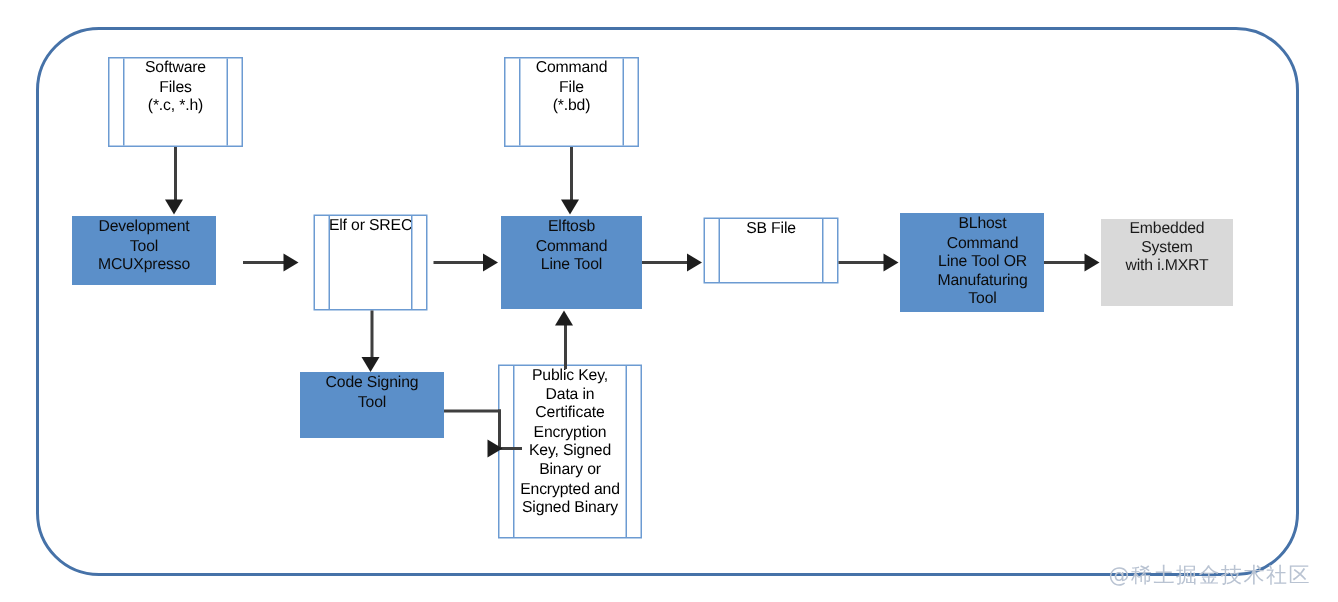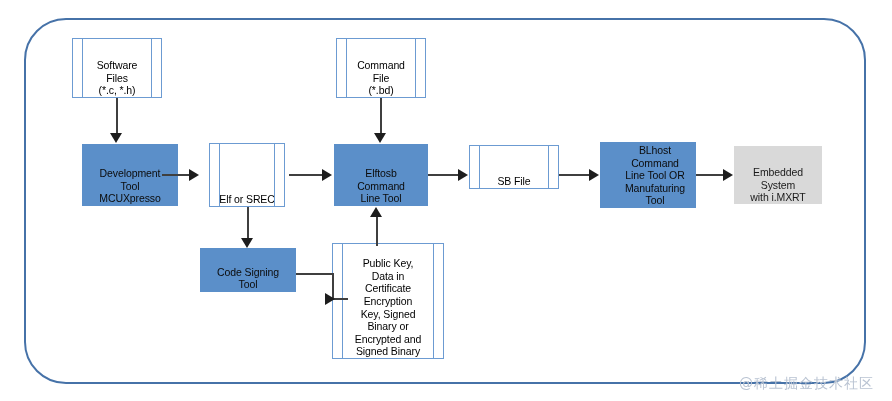--- a/index.html
+++ b/index.html
@@ -29,21 +29,21 @@
     border-radius: 42px;
     box-sizing: border-box;
     background: transparent;
   }
 
   
   .node {
     position: absolute;
     box-sizing: border-box;
     display: flex;
-    align-items: flex-end;
+    align-items: flex-start;
     justify-content: center;
     text-align: center;
     font-size: 10.5px;
     line-height: 12.6px;
     color: #000000;
     letter-spacing: -0.1px;
   }
   .node .lbl {
     display: block;
     width: 100%;
@@ -139,21 +139,21 @@
   </div>
 
   <div class="node tape" style="left:336px; top:38px; width:90px; height:60px;">
     <span class="rule left"></span>
     <span class="rule right"></span>
     <span class="lbl">Command
 File
 (*.bd)</span>
   </div>
 
-  <div class="node process" style="left:82px; top:144px; width:96px; height:62px;">
+  <div class="node process" style="left:48px; top:144px; width:96px; height:46px;">
     <span class="lbl">Development
 Tool
 MCUXpresso</span>
   </div>
 
   <div class="node tape" style="left:209px; top:143px; width:76px; height:64px;">
     <span class="rule left"></span>
     <span class="rule right"></span>
     <span class="lbl">Elf or SREC</span>
   </div>
@@ -181,21 +181,21 @@
     <span class="lbl">Embedded
 System
 with i.MXRT</span>
   </div>
 
   <div class="node process" style="left:200px; top:248px; width:96px; height:44px;">
     <span class="lbl">Code Signing
 Tool</span>
   </div>
 
-  <div class="node tape" style="left:332px; top:243px; width:112px; height:116px;">
+  <div class="node tape" style="left:332px; top:243px; width:96px; height:116px;">
     <span class="rule left"></span>
     <span class="rule right"></span>
     <span class="lbl">Public Key,
 Data in
 Certificate
 Encryption
 Key, Signed
 Binary or
 Encrypted and
 Signed Binary</span>

